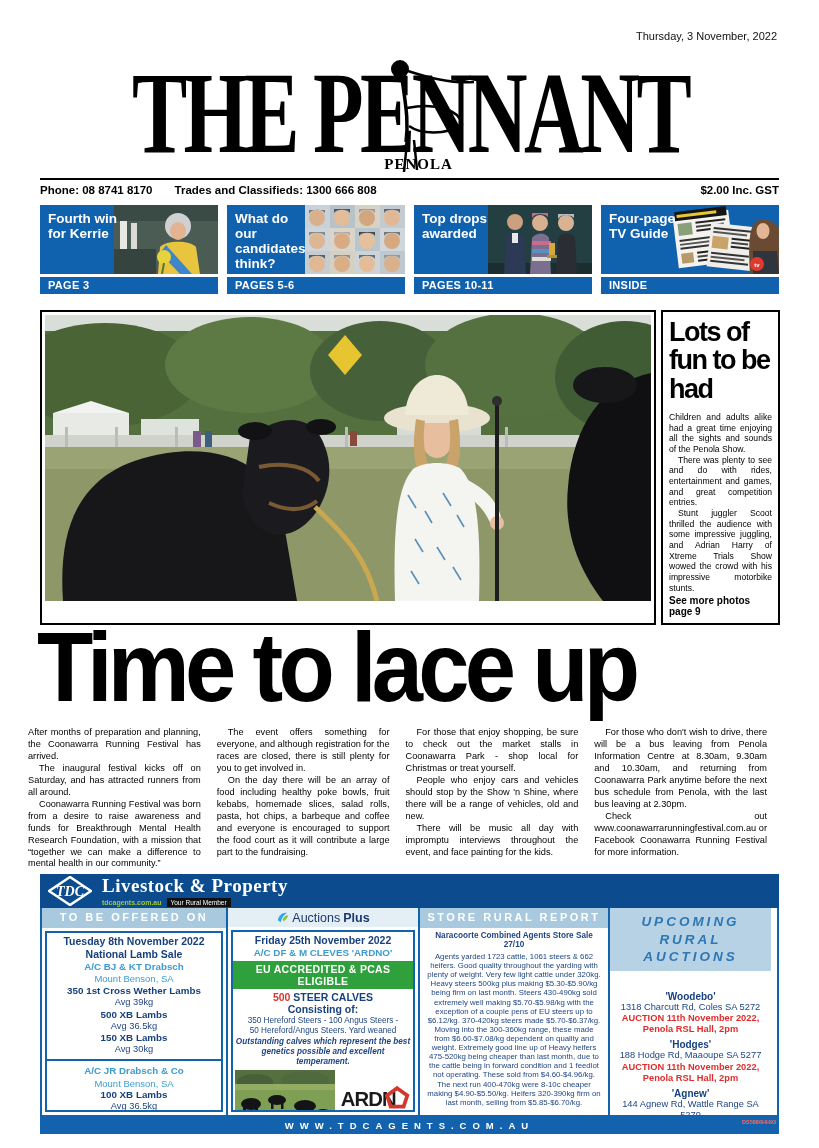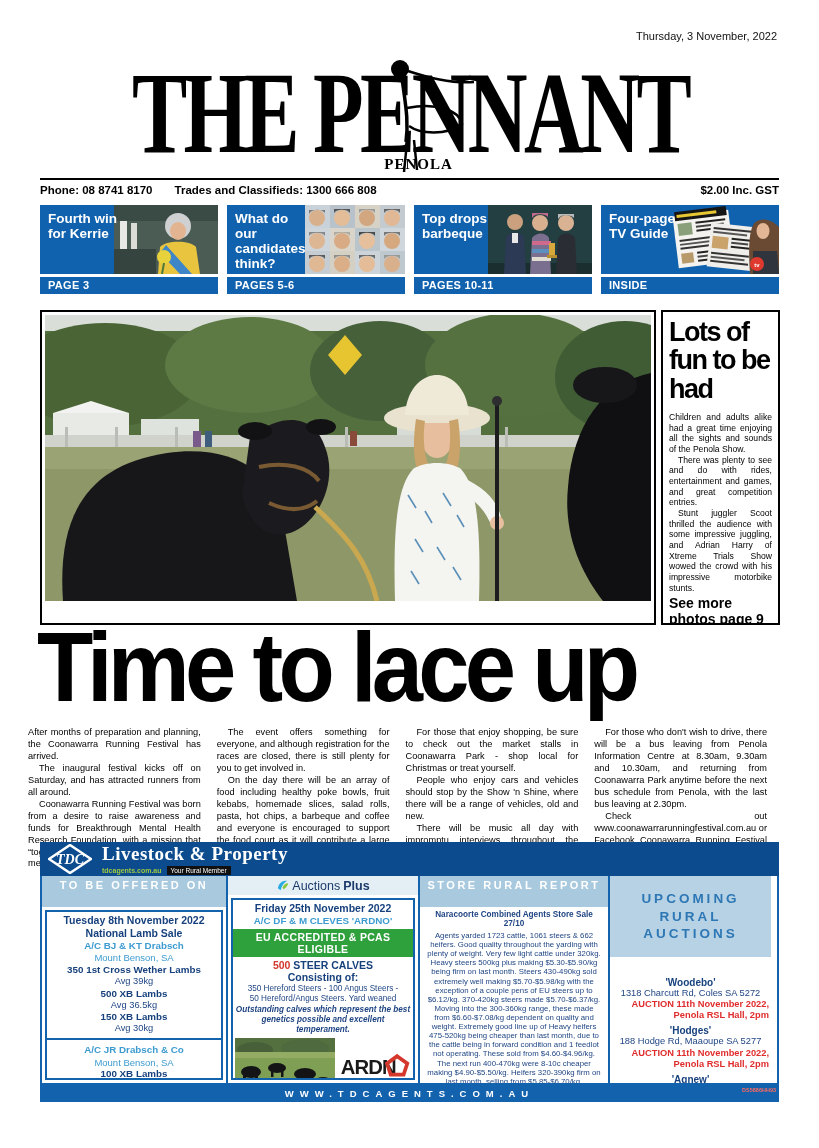--- a/index.html
+++ b/index.html
@@ -25,44 +25,44 @@
   .teaser-bar { margin-top:3px; height:17px; background:#1061ae; color:#fff; font-weight:bold; font-size:11px; line-height:17px; padding-left:8px; letter-spacing:.3px; }
 
   
   .lead-box { position:absolute; top:310px; left:40px; width:616px; height:315px; border:2px solid #000; background:#fff; padding:3px; }
   .lead-photo { display:block; width:606px; height:286px; }
   .caption { font-size:9.5px; color:#222; padding:3px 0 0 2px; }
   .side-box { position:absolute; top:310px; left:661px; width:119px; height:315px; border:2px solid #000; background:#fff; padding:4px 6px; overflow:hidden; }
   .side-headline { font-weight:bold; font-size:27px; letter-spacing:-1.5px; line-height:1.05; margin:2px 0 9px 0; }
   .side-box p { font-size:8.6px; line-height:1.24; text-align:justify; }
   .side-box p.ind { text-indent:9px; }
-  .side-more { font-weight:bold; font-size:14px; margin-top:2px; }
+  .side-more { font-weight:bold; font-size:10px; margin-top:2px; }
 
   
   .main-headline { position:absolute; top:618px; left:37px; font-weight:bold; font-size:98px; letter-spacing:-5px; white-space:nowrap; transform:scaleX(0.94); transform-origin:left top; line-height:1.0; }
   .story { position:absolute; top:727px; left:28px; width:739px; display:flex; gap:16px; }
   .story .col { width:173px; }
   .story p { font-size:9.2px; line-height:1.3; text-align:justify; }
   .story p.ind { text-indent:11px; }
 
   
-  .ad { position:absolute; top:842px; left:40px; width:739px; }
+  .ad { position:absolute; top:874px; left:40px; width:739px; }
   .ad-header { height:34px; background:#0c4c8e; display:flex; align-items:center; padding-left:8px; gap:10px; }
   .tdc-logo { width:44px; height:30px; flex:0 0 auto; }
   .brand-name { color:#fff; font-family:"Liberation Serif",serif; font-weight:bold; font-size:19px; letter-spacing:.5px; }
   .brand-tagline { display:flex; gap:5px; align-items:center; margin-top:1px; }
   .tag-site { color:#9ec93f; font-size:7px; font-weight:bold; }
   .tag-member { background:#101010; color:#fff; font-size:6.5px; padding:1px 4px; }
   .ad-body { display:flex; border:2px solid #1262ae; border-top:none; background:#fff; height:209px; }
   .ad-col { overflow:hidden; display:flex; flex-direction:column; }
   .c1 { width:186px; border-right:2px solid #1262ae; }
   .c2 { width:192px; border-right:2px solid #1262ae; }
   .c3 { width:190px; border-right:2px solid #1262ae; }
   .c4 { width:161px; }
-  .colhead { height:31px; background:#a9c9de; color:#fff; font-weight:bold; font-size:11px; letter-spacing:2.5px; text-align:center; line-height:19px; flex:0 0 auto; }
+  .colhead { height:20px; background:#a9c9de; color:#fff; font-weight:bold; font-size:11px; letter-spacing:2.5px; text-align:center; line-height:19px; flex:0 0 auto; }
   .colhead-ap { height:19px; background:#e4eef5; display:flex; align-items:center; justify-content:center; gap:3px; flex:0 0 auto; }
   .ap-icon { width:13px; height:13px; }
   .ap-a { color:#1b3a6b; font-size:12.5px; }
   .ap-b { color:#1b3a6b; font-size:12.5px; font-weight:bold; }
   .inner { border:2px solid #1262ae; margin:3px; flex:1; text-align:center; color:#1e4483; padding:2px 2px; overflow:hidden; }
   .nav-b { font-weight:bold; color:#17417d; font-size:10.5px; line-height:1.25; }
   .cyan { color:#3d9bd0; font-weight:bold; font-size:9.8px; line-height:1.25; }
   .cyan-l { color:#3d9bd0; font-size:9.5px; line-height:1.22; }
   .lotlist div:nth-child(odd) { font-weight:bold; font-size:9.8px; color:#17417d; line-height:1.24; }
   .lotlist div:nth-child(even) { font-size:9.3px; color:#1e4483; line-height:1.22; }
@@ -72,26 +72,26 @@
   .count-red { color:#d4372c; }
   .detail { font-size:8.2px; color:#1e4483; line-height:1.2; }
   .pitch { font-size:8.2px; color:#1e4483; font-weight:bold; font-style:italic; line-height:1.2; margin-top:1px; }
   .photo-row { display:flex; align-items:center; gap:4px; margin:3px 0 1px 0; }
   .cattle-photo { width:100px; height:64px; flex:0 0 auto; }
   .ardno-logo { width:78px; height:40px; }
   .report { padding:3px 6px; color:#1e4483; text-align:center; overflow:hidden; }
   .report-title { font-size:8.2px; font-weight:bold; margin-bottom:3px; }
   .report-body { font-size:7.8px; line-height:1.17; }
   .report-byline { font-size:8.2px; font-weight:bold; margin-top:9px; }
-  .upchead { background:#b7d2e4; color:#2d77b5; font-weight:bold; font-size:13.5px; letter-spacing:3px; text-align:center; line-height:1.3; padding:14px 24px; flex:0 0 auto; }
+  .upchead { background:#b7d2e4; color:#2d77b5; font-weight:bold; font-size:13.5px; letter-spacing:3px; text-align:center; line-height:1.3; padding:5px 24px; flex:0 0 auto;font-style:italic; }
   .listings { padding:20px 2px; text-align:center; }
   .listing { margin-bottom:4px; }
   .l-name { font-weight:bold; color:#17417d; font-size:10px; }
   .l-addr { color:#1e4483; font-size:9.3px; line-height:1.2; }
-  .l-auction { color:#e02c2c; font-weight:bold; font-size:9.3px; line-height:1.22;text-align:right; }
+  .l-auction { color:#e02c2c; font-weight:bold; font-size:9.3px; line-height:1.22; }
   .ad-footer { position:relative; height:17px; background:#1262ae; color:#fff; font-weight:bold; font-size:9.5px; letter-spacing:6px; text-align:center; line-height:17px; }
   .ad-code { position:absolute; right:3px; top:3px; font-size:5.5px; letter-spacing:0; color:#ff6a5e; line-height:1; }
 </style>
 </head>
 <body>
 
 <div class="page">
 
   <div class="dateline">Thursday, 3 November, 2022</div>
 
@@ -199,21 +199,21 @@
           <path d="M42 69 L44 33 C48 27 58 27 61 33 L63 69 Z" fill="#7a6f8e"></path>
           <rect x="44" y="36" width="19" height="4" fill="#d06a8c"></rect>
             <rect x="44" y="44" width="19" height="4" fill="#5a8fc0"></rect>
             <rect x="44" y="52" width="19" height="4" fill="#e0dcd2"></rect>
           <circle cx="78" cy="18" r="8" fill="#d9b294"></circle>
           <path d="M70 14 A9 6 0 0 1 86 13 L86 9 L70 9 Z" fill="#b9babb"></path>
           <path d="M68 69 L70 33 C74 27 84 27 87 33 L89 69 Z" fill="#2a2d33"></path>
           <rect x="61" y="38" width="6" height="12" fill="#d7a93c"></rect>
             <rect x="59" y="50" width="10" height="3" fill="#b8902f"></rect>
         </svg>
-        <div class="teaser-title">Top drops barbeque</div>
+        <div class="teaser-title">Top drops awarded</div>
       </div>
       <div class="teaser-bar">PAGES 10-11</div>
     </div>
 
     <div class="teaser">
       <div class="teaser-top">
         <svg class="teaser-photo" width="106" height="69" viewBox="0 0 106 69">
           <rect width="106" height="69" fill="#1061ae"></rect>
           <g transform="rotate(-7 30 30)">
             <rect x="2" y="8" width="56" height="52" fill="#f4f3ef"></rect>

